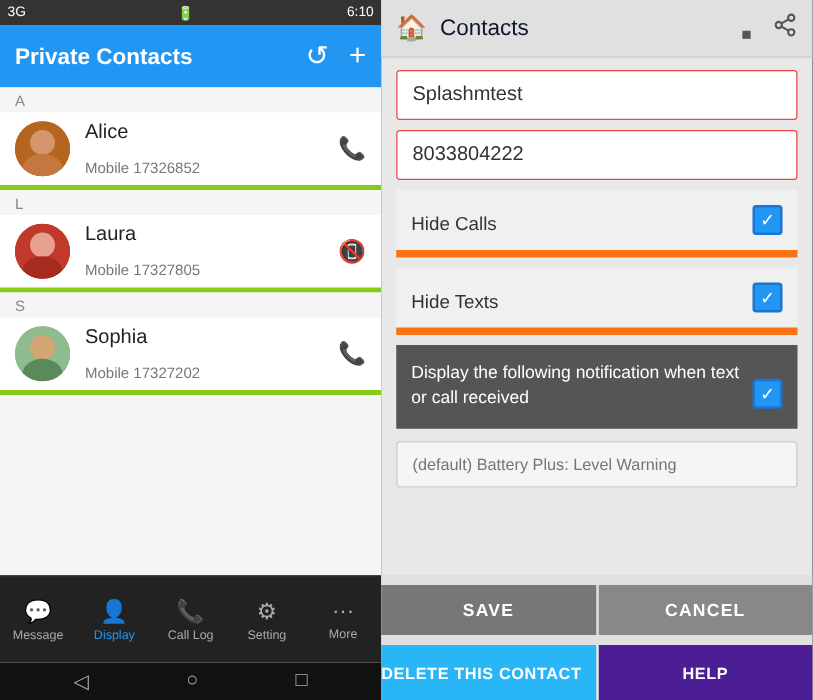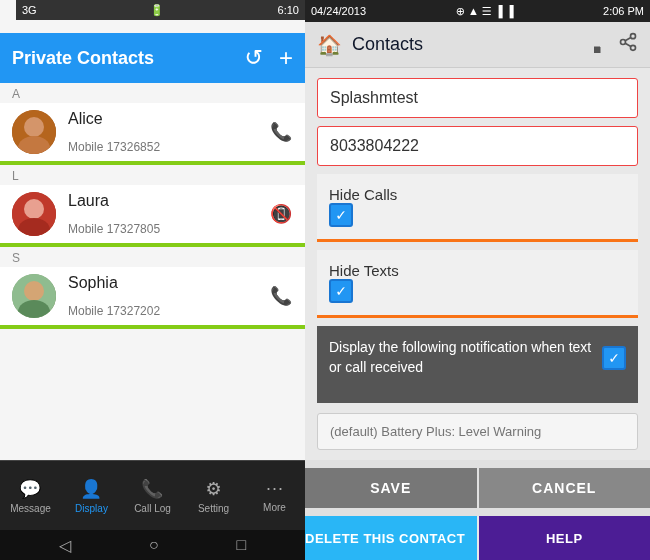--- a/index.html
+++ b/index.html
@@ -23,32 +23,30 @@
 
     .status-bar-left {
       background: #333;
       color: #fff;
       font-size: 11px;
       display: flex;
       justify-content: space-between;
       align-items: center;
       padding: 2px 6px;
       height: 20px;
-      margin-left: 16px;
     }
 
     .header-left {
       background: #2196f3;
       color: #fff;
       display: flex;
       align-items: center;
       justify-content: space-between;
       padding: 10px 12px;
       height: 50px;
-      margin-top: 13px;
     }
 
     .header-left-title {
       font-size: 18px;
       font-weight: bold;
       color: #fff;
     }
 
     .header-icons {
       display: flex;
@@ -203,26 +201,25 @@
       border: 1px solid #ef4444;
       border-radius: 3px;
       padding: 10px 12px;
       font-size: 16px;
       color: #333;
       width: 100%;
     }
 
     .toggle-row {
       display: flex;
-      align-items: flex-start;
+      align-items: flex-end;
       justify-content: space-between;
       background: #f0f0f0;
       padding: 12px 12px;
-      border-bottom: 3px solid #f97316;
-      flex-direction: column;
+      border-bottom: 6px solid #f97316;
     }
 
     .toggle-label {
       font-size: 15px;
       color: #333;
     }
 
     .checkbox-blue {
       width: 24px;
       height: 24px;
@@ -232,23 +229,23 @@
       display: flex;
       align-items: center;
       justify-content: center;
       color: #fff;
       font-size: 14px;
       flex-shrink: 0;
     }
 
     .notification-row {
       background: #555;
-      padding: 12px 12px 26px;
-      display: flex;
-      align-items: center;
+      padding: 12px 12px 16px;
+      display: flex;
+      align-items: flex-end;
       justify-content: space-between;
       gap: 0;
     }
 
     .notification-text {
       font-size: 14px;
       color: #fff;
       line-height: 1.4;
       flex: 1;
     }
@@ -429,25 +426,20 @@
   <div class="nav-bottom-bar">
     <span class="android-btn">◁</span>
     <span class="android-btn">○</span>
     <span class="android-btn">□</span>
   </div>
 
 </div>
 
 <div class="right-panel">
 
-  <div class="status-bar-right">
-    <span>04/24/2013</span>
-    <span>⊕ ▲ ☰ ▐ ▐</span>
-    <span>2:06 PM</span>
-  </div>
 
   <div class="header-right">
     <div style="display:flex; align-items:center; gap:10px;">
       <span style="font-size:20px; color:#555; cursor:pointer;">🏠</span>
       <span class="header-right-title">Contacts</span>
     </div>
     <div style="display:flex; gap:8px; align-items:center;">
       <svg width="16" height="16" viewBox="0 0 16 16">
         <polygon points="0,16 6,16 6,10 0,10" fill="#555"></polygon>
         <polygon points="0,16 6,16 6,10 0,10" fill="none" stroke="#555"></polygon>

